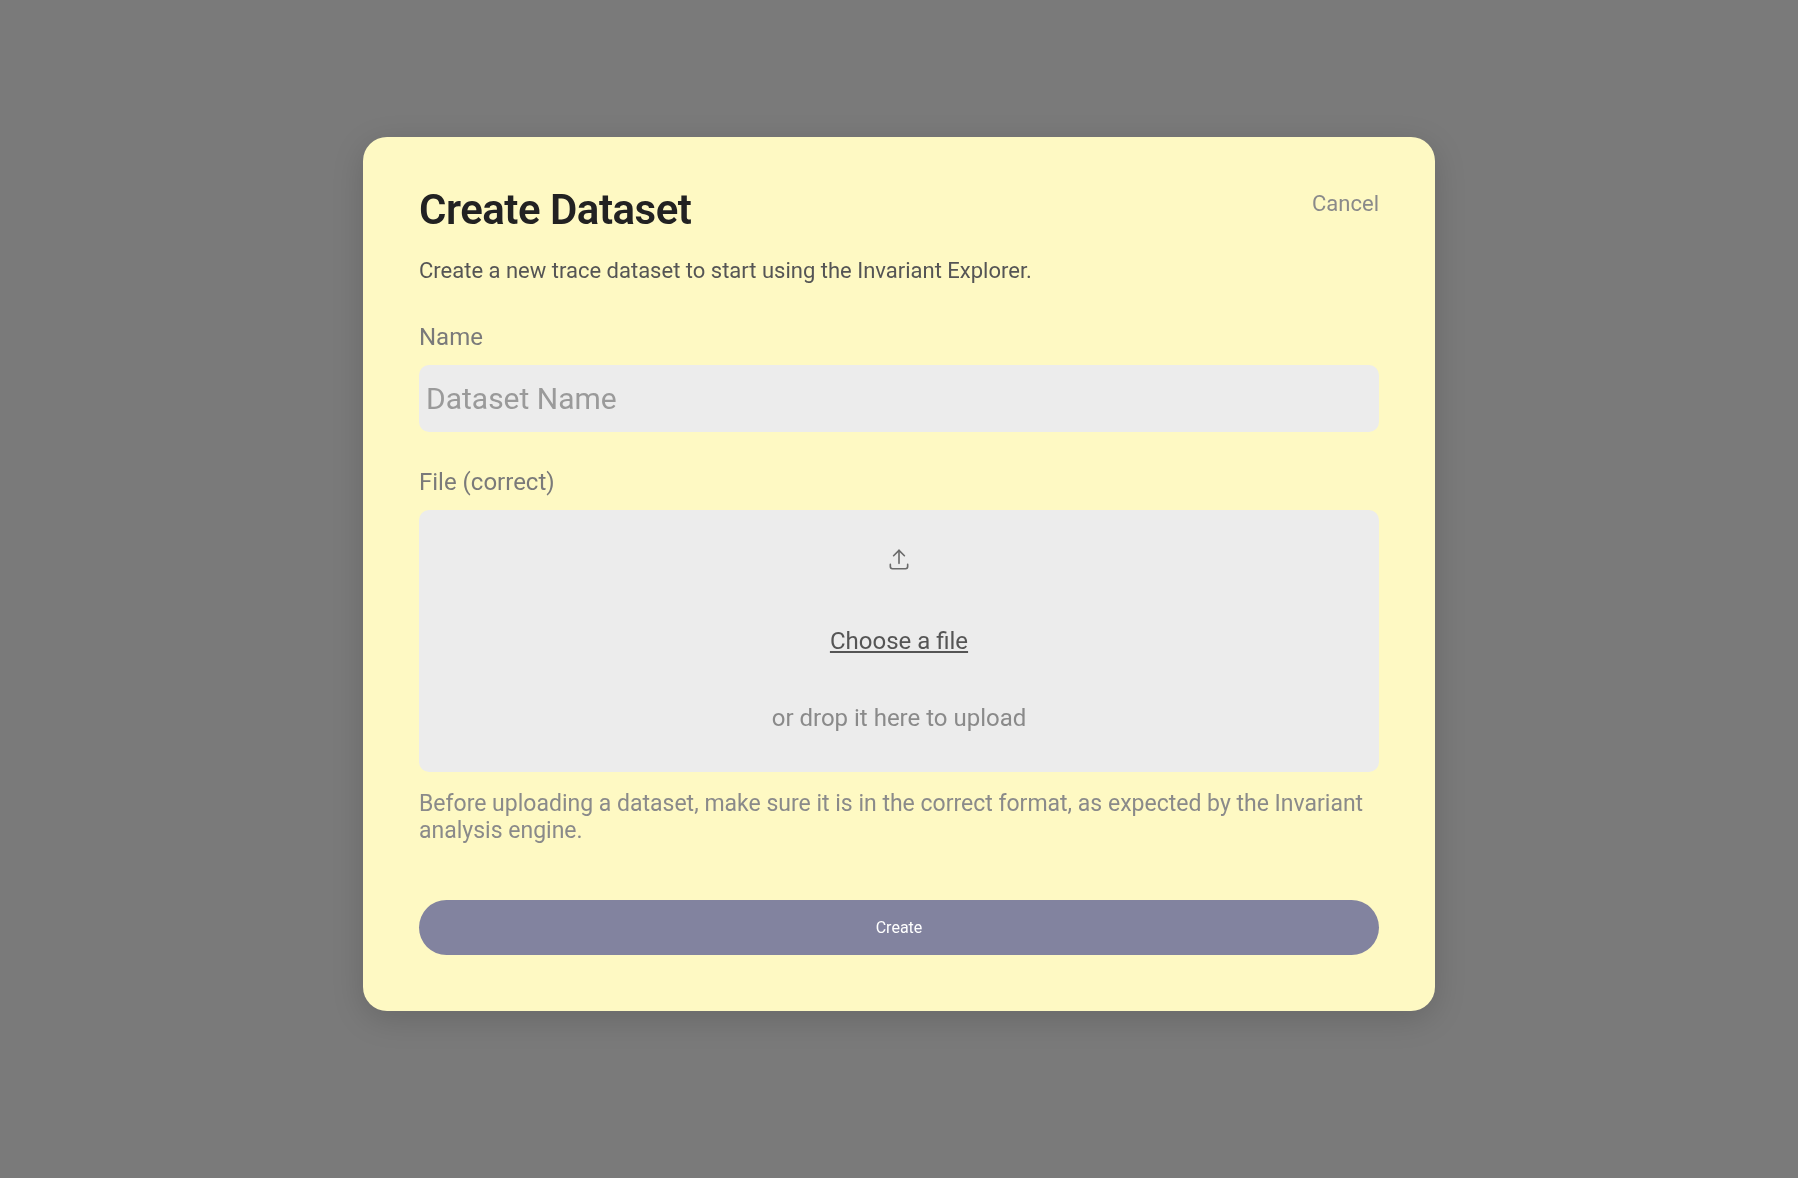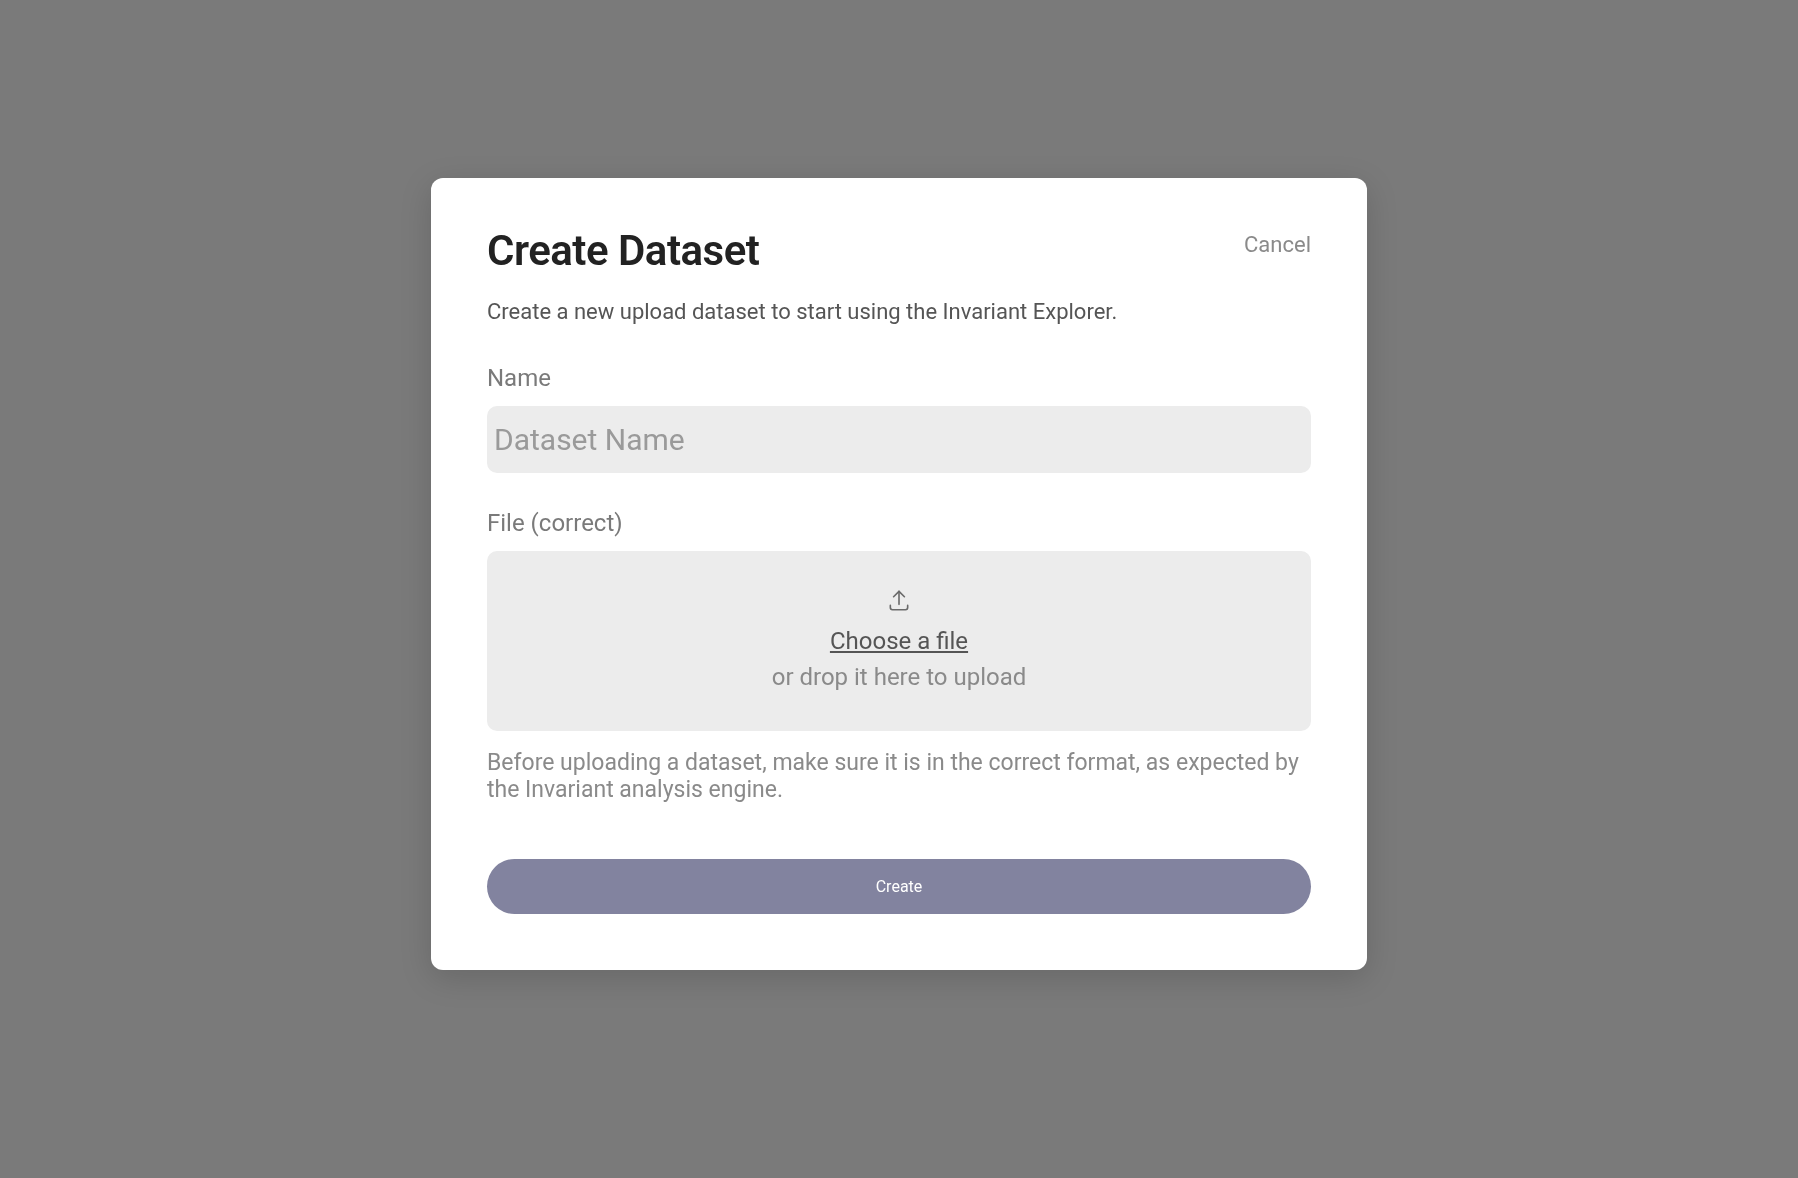--- a/index.html
+++ b/index.html
@@ -12,23 +12,23 @@
       font-family: -apple-system, BlinkMacSystemFont, "Segoe UI", Roboto, Helvetica, Arial, sans-serif;
       background-color: #7a7a7a;
       width: 1798px;
       height: 1178px;
       display: flex;
       align-items: center;
       justify-content: center;
     }
     
     .modal {
-      background-color: #ffffff;
-      border-radius: 12px;
-      width: 936px;
+      background-color: #fef9c3;
+      border-radius: 24px;
+      width: 1072px;
       padding: 48px 56px 56px 56px;
       box-shadow: 0 8px 32px rgba(0,0,0,0.15);
       position: relative;
       margin-top: -30px;
     }
     
     .modal-header {
       display: flex;
       justify-content: space-between;
       align-items: flex-start;
@@ -82,20 +82,21 @@
       width: 100%;
       background-color: #ececec;
       border-radius: 10px;
       padding: 36px 20px 40px 20px;
       display: flex;
       flex-direction: column;
       align-items: center;
       justify-content: center;
       cursor: pointer;
       margin-bottom: 18px;
+      gap: 41px;
     }
     
     .upload-icon {
       width: 26px;
       height: 26px;
       margin-bottom: 14px;
     }
     
     .choose-file-link {
       font-size: 24px;
@@ -130,21 +131,21 @@
   </style>
 </head>
 <body>
 
 <div class="modal">
   <div class="modal-header">
     <h1 class="modal-title">Create Dataset</h1>
     <span class="cancel-link">Cancel</span>
   </div>
   
-  <p class="modal-description">Create a new upload dataset to start using the Invariant Explorer.</p>
+  <p class="modal-description">Create a new trace dataset to start using the Invariant Explorer.</p>
   
   <label class="field-label">Name</label>
   <input type="text" class="text-input" placeholder="Dataset Name" style="">
   
   <label class="field-label">File (correct)</label>
   <div class="dropzone">
     <svg class="upload-icon" viewBox="0 0 24 24" fill="none" stroke="#6a6a6a" stroke-width="1.5" stroke-linecap="round" stroke-linejoin="round">
       <path d="M4 17v2a2 2 0 0 0 2 2h12a2 2 0 0 0 2-2v-2"></path>
       <polyline points="7 9 12 4 17 9"></polyline>
       <line x1="12" y1="4" x2="12" y2="16"></line>

